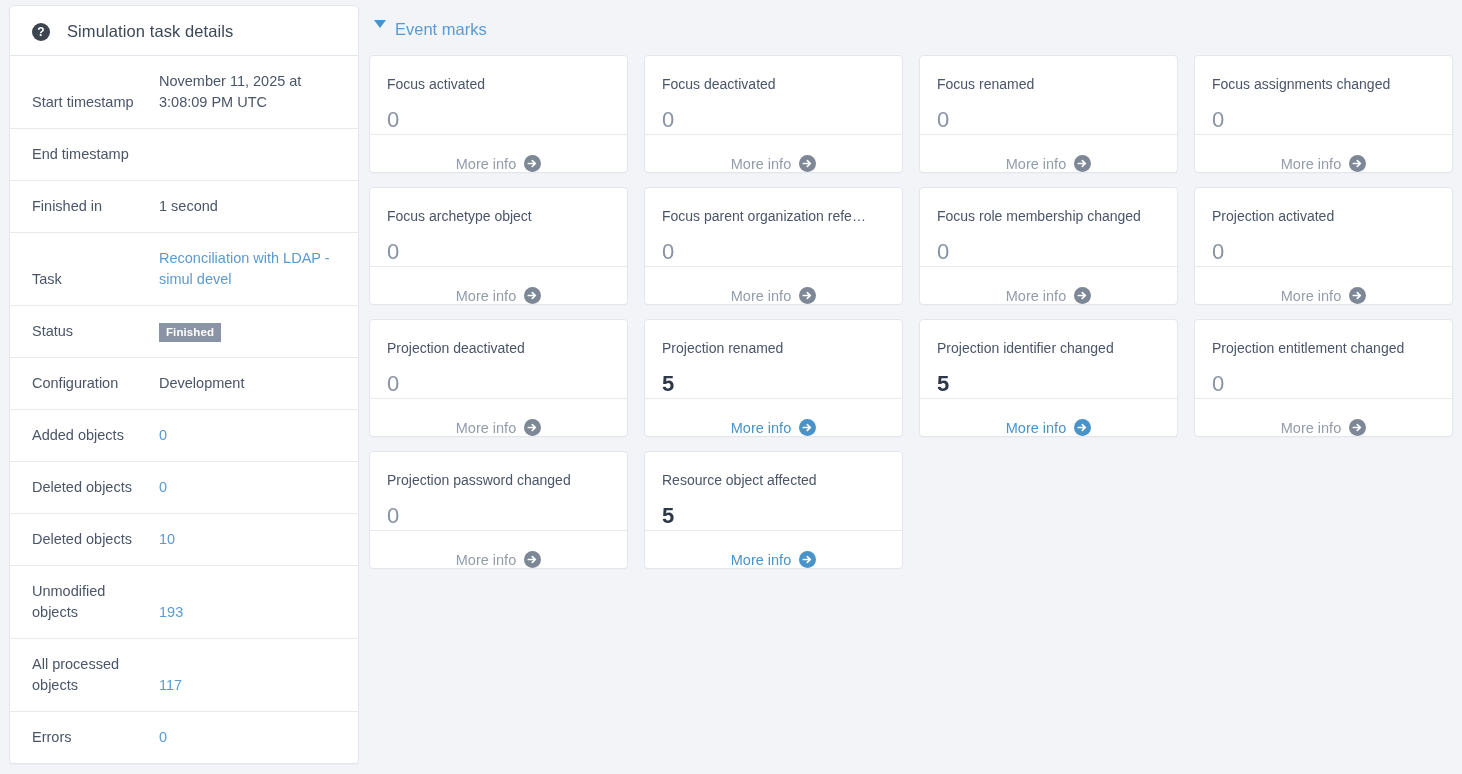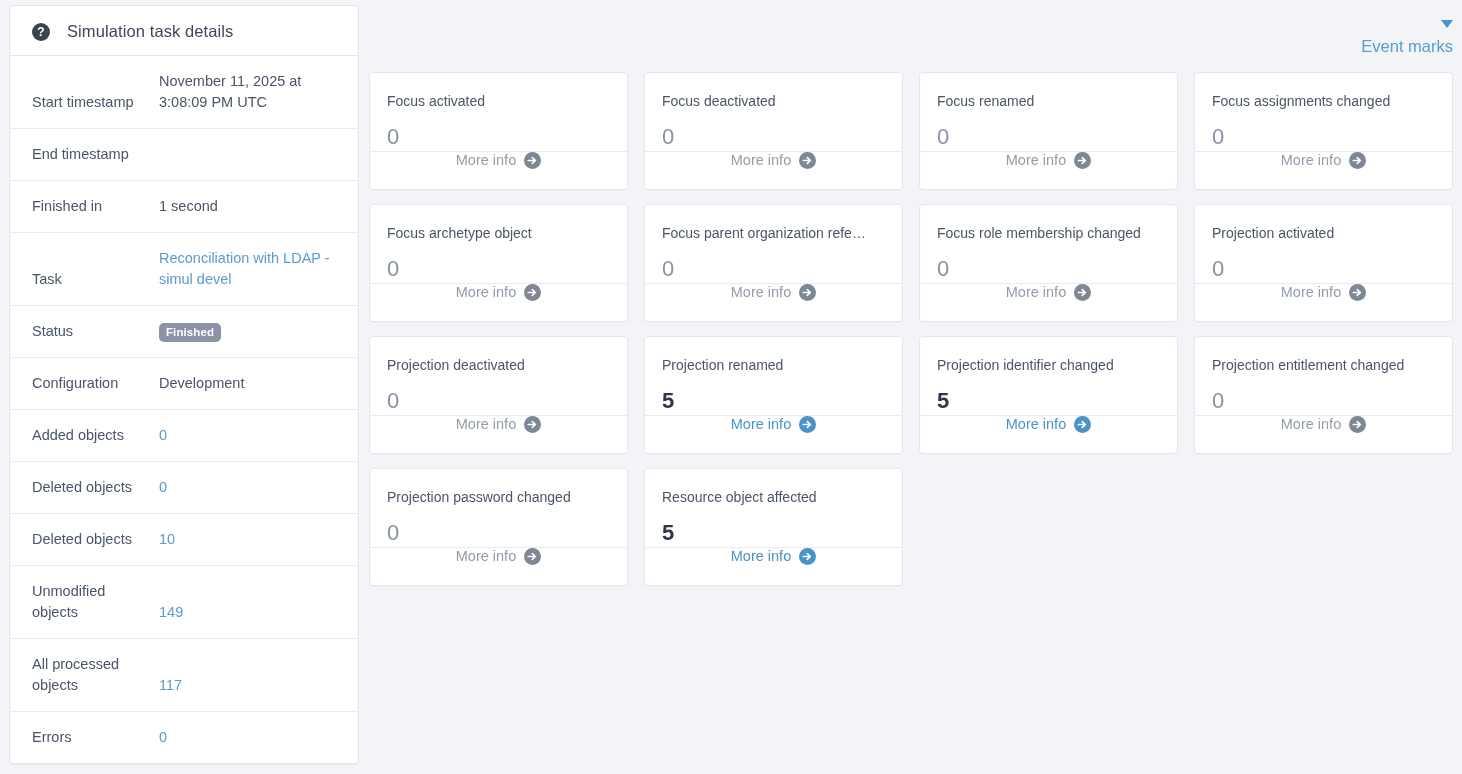--- a/index.html
+++ b/index.html
@@ -82,41 +82,40 @@
   }
   .detail-value.num {
     color: #5b9bd1;
   }
   .status-badge {
     display: inline-block;
     background: #8a94a6;
     color: #ffffff;
     font-size: 11.5px;
     font-weight: bold;
-    border-radius: 5px;
+    border-radius: 0;
     padding: 3px 7px 3px 7px;
     line-height: 1.1;
     letter-spacing: .1px;
   }
 
   
   .marks-area {
     flex: 1 1 auto;
     padding: 0 9px 0 10px;
     box-sizing: border-box;
     min-width: 0;
   }
   .marks-header {
     display: flex;
-    align-items: flex-end;
+    align-items: flex-start;
     gap: 9px;
     padding: 20px 0 16px 5px;
     color: #5b9bd1;
     font-size: 16.5px;
-    flex-direction: column;
   }
   .caret {
     width: 0;
     height: 0;
     border-left: 6px solid transparent;
     border-right: 6px solid transparent;
     border-top: 8px solid #4a93c9;
     display: block;
   }
   .cards-grid {
@@ -152,21 +151,21 @@
     color: #8892a4;
     line-height: 1;
   }
   .mark-card.active .card-count {
     color: #2d3748;
     font-weight: bold;
   }
   .card-footer {
     border-top: 1px solid #e8eaee;
     display: flex;
-    align-items: flex-start;
+    align-items: flex-end;
     justify-content: center;
     gap: 8px;
     height: 37px;
     font-size: 14.5px;
     color: #939cab;
     cursor: pointer;
   }
   .mark-card.active .card-footer {
     color: #4a93c9;
   }
@@ -223,21 +222,21 @@
         <div class="detail-row">
           <div class="detail-label">Deleted objects</div>
           <div class="detail-value num">0</div>
         </div>
         <div class="detail-row">
           <div class="detail-label">Deleted objects</div>
           <div class="detail-value num">10</div>
         </div>
         <div class="detail-row">
           <div class="detail-label">Unmodified objects</div>
-          <div class="detail-value num">149</div>
+          <div class="detail-value num">193</div>
         </div>
         <div class="detail-row">
           <div class="detail-label">All processed objects</div>
           <div class="detail-value num">117</div>
         </div>
         <div class="detail-row">
           <div class="detail-label">Errors</div>
           <div class="detail-value num">0</div>
         </div>
       </div>

